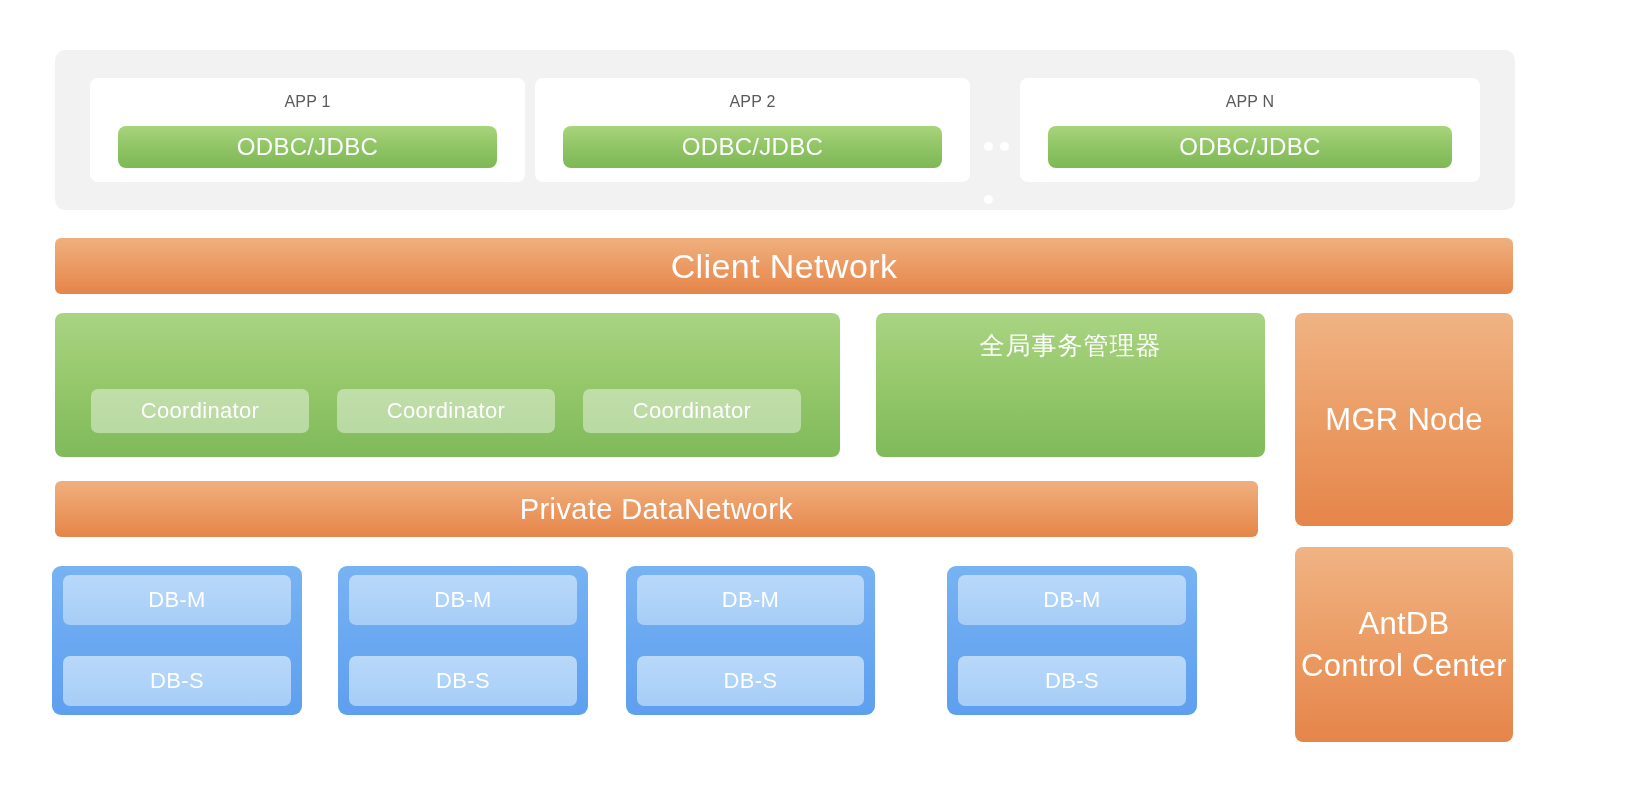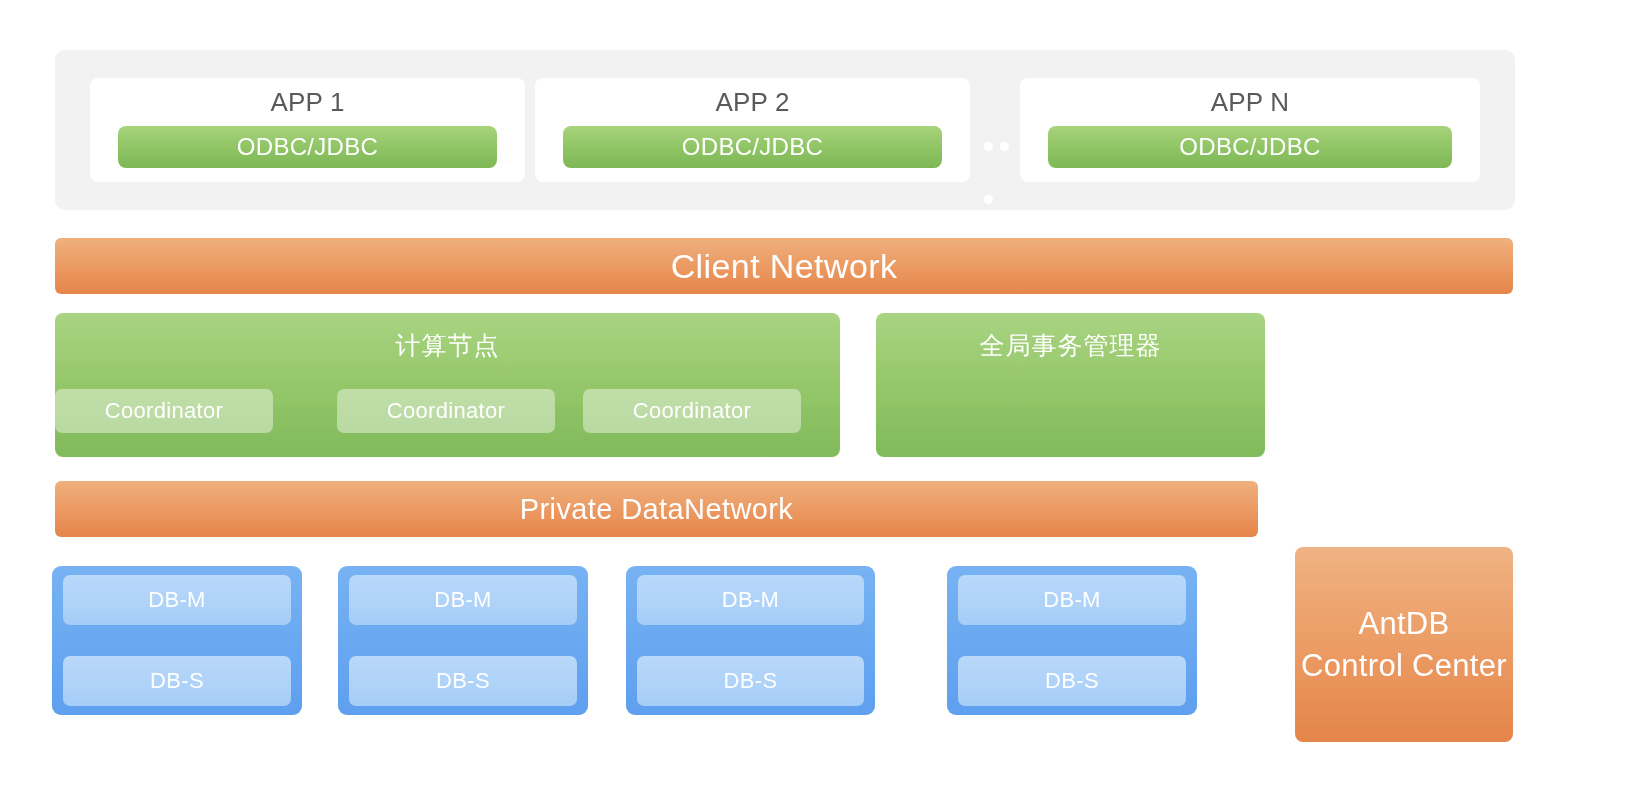--- a/index.html
+++ b/index.html
@@ -40,21 +40,21 @@
     flex-direction: column;
     align-items: center;
     justify-content: flex-start;
     padding-top: 6px;
   }
   .app-card.c1 { left: 35px;  width: 435px; }
   .app-card.c2 { left: 480px; width: 435px; }
   .app-card.c3 { left: 965px; width: 460px; }
 
   .app-title {
-    font-size: 26px;
+    font-size: 16px;
     color: #5a5a5a;
     line-height: 36px;
     letter-spacing: 0.2px;
   }
 
   .odbc-pill {
     margin-top: 6px;
     width: calc(100% - 56px);
     height: 42px;
     border-radius: 8px;
@@ -209,30 +209,30 @@
 
   </div>
 
   <span class="dot d1"></span>
   <span class="dot d2"></span>
   <span class="dot d3"></span>
 
   <div class="net-bar client">Client Network</div>
 
   <div class="green-panel compute">
-    <div class="green-title">计算节点</div>
     <div class="sub-chip">Coordinator</div>
     <div class="sub-chip">Coordinator</div>
     <div class="sub-chip">Coordinator</div>
   </div>
 
   <div class="green-panel gtm">
     <div class="green-title">全局事务管理器</div>
   </div>
 
+  <div class="right-card mgr">MGR Node</div>
 
   <div class="right-card acc">
     <span>
       <span>AntDB</span><br>
       <span>Control Center</span>
     </span>
   </div>
 
   <div class="net-bar private">Private DataNetwork</div>
 

